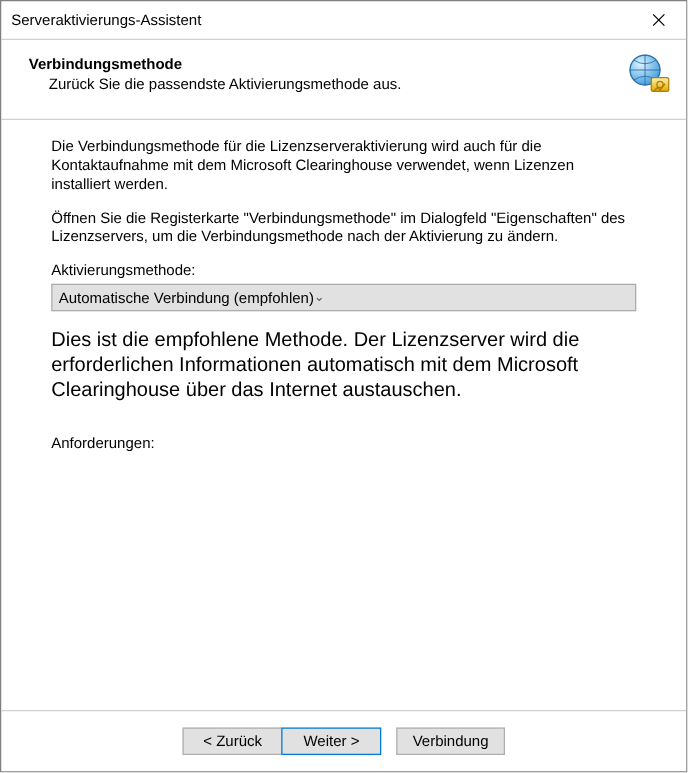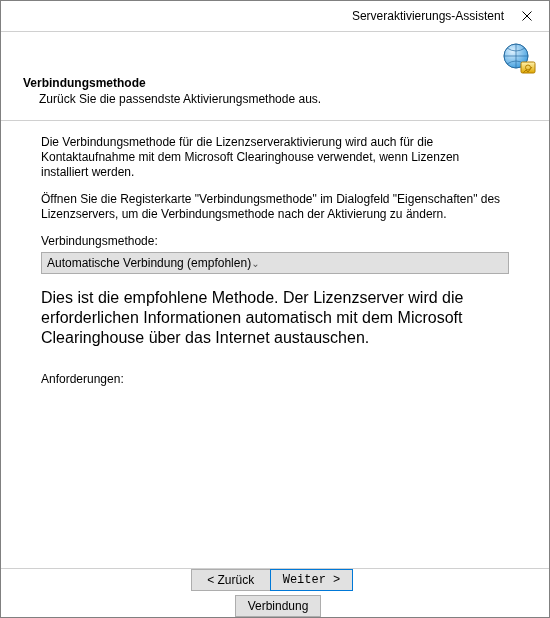--- a/index.html
+++ b/index.html
@@ -19,21 +19,21 @@
     border: 1px solid #808080;
     box-sizing: border-box;
     display: flex;
     flex-direction: column;
     background: #fff;
   }
   .titlebar {
     height: 30px;
     display: flex;
     align-items: center;
-    justify-content: flex-end;
+    justify-content: space-between;
     padding: 0 0 0 8px;
     border-bottom: 1px solid #d0d0d0;
   }
   .close-btn {
     width: 45px;
     height: 29px;
     display: flex;
     align-items: center;
     justify-content: center;
     font-family: Arial, sans-serif;
@@ -42,21 +42,20 @@
   }
   .header {
     padding: 10px 16px 14px 16px;
     display: flex;
     align-items: flex-start;
     justify-content: space-between;
     border-bottom: 1px solid #d0d0d0;
   }
   .header-text {
     padding-top: 2px;
-    margin-top: 32px;
   }
   .header-title {
     font-weight: bold;
     font-size: 12px;
     margin-left: 6px;
   }
   .header-sub {
     font-size: 12px;
     margin-left: 22px;
     margin-top: 2px;
@@ -106,39 +105,37 @@
   .row-value {
     flex: 1;
     font-size: 16px;
     line-height: 1.25;
   }
   .footer {
     height: 48px;
     border-top: 1px solid #d0d0d0;
     display: flex;
     align-items: center;
-    justify-content: space-between;
+    justify-content: center;
     padding: 0 12px;
     gap: 0;
-    flex-direction: column;
   }
   .btn {
     height: 22px;
     min-width: 80px;
     padding: 0 12px;
     margin-left: 6px;
     border: 1px solid #adadad;
     background: #e1e1e1;
     font-size: 12px;
     font-family: inherit;
     cursor: default;
   }
   .btn.default {
     border: 1px solid #0078d7;
-    font-family: Liberation Mono, monospace;
   }
   .btn-group {
     display:flex;
     margin-right: 6px;
   }
   .btn-group .btn { margin-left:0; }
   .btn-group .btn + .btn { margin-left: -1px; }
 </style>
 </head>
 <body>
@@ -179,21 +176,21 @@
         <circle cx="27" cy="25.5" r="2.5" fill="none" stroke="#b07d00" stroke-width="1"></circle>
         <path d="M22 31 l3 -3 l2 2 l4 -5" stroke="#b07d00" stroke-width="1" fill="none"></path>
       </svg>
     </div>
   </div>
 
   <div class="body">
     <p class="para">Die Verbindungsmethode für die Lizenzserveraktivierung wird auch für die Kontaktaufnahme mit dem Microsoft Clearinghouse verwendet, wenn Lizenzen installiert werden.</p>
     <p class="para">Öffnen Sie die Registerkarte "Verbindungsmethode" im Dialogfeld "Eigenschaften" des Lizenzservers, um die Verbindungsmethode nach der Aktivierung zu ändern.</p>
 
-    <div class="label">Verbindungsmethode:</div>
+    <div class="label">Aktivierungsmethode:</div>
     <div class="combo">
       <span>Automatische Verbindung (empfohlen)</span>
       <span class="combo-arrow">⌄</span>
     </div>
 
     <div class="row">
       <div class="row-value">Dies ist die empfohlene Methode. Der Lizenzserver wird die erforderlichen Informationen automatisch mit dem Microsoft Clearinghouse über das Internet austauschen.</div>
     </div>
 
     <div class="row" style="margin-top:24px">

